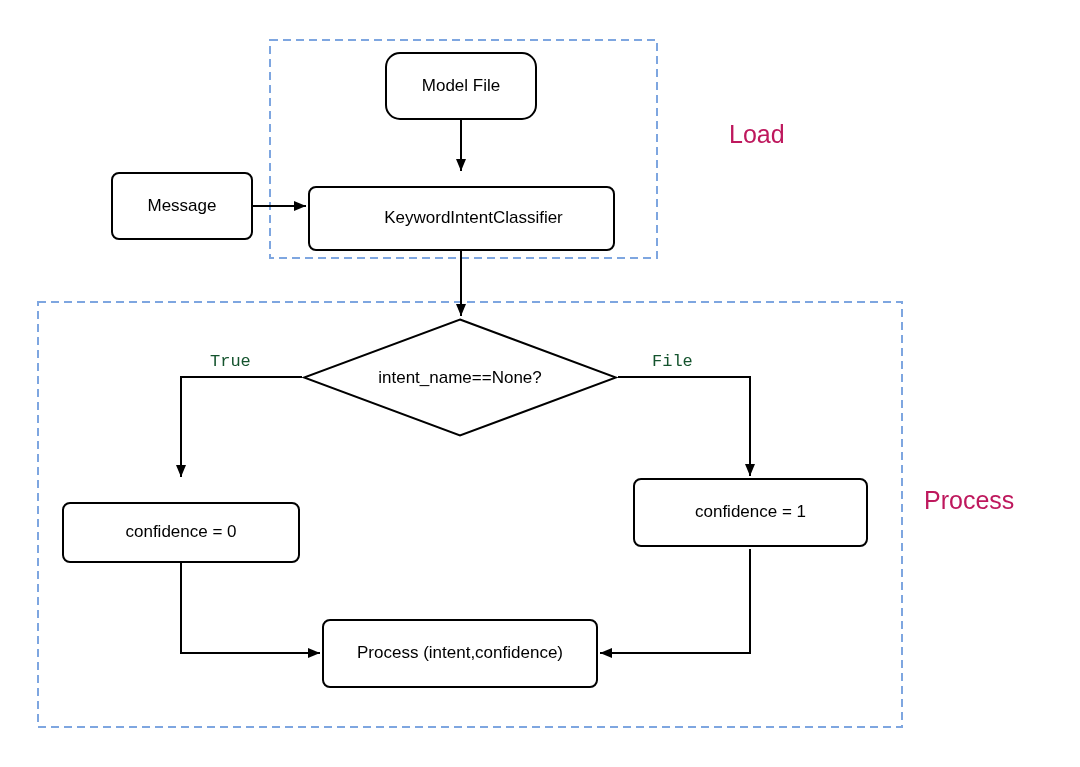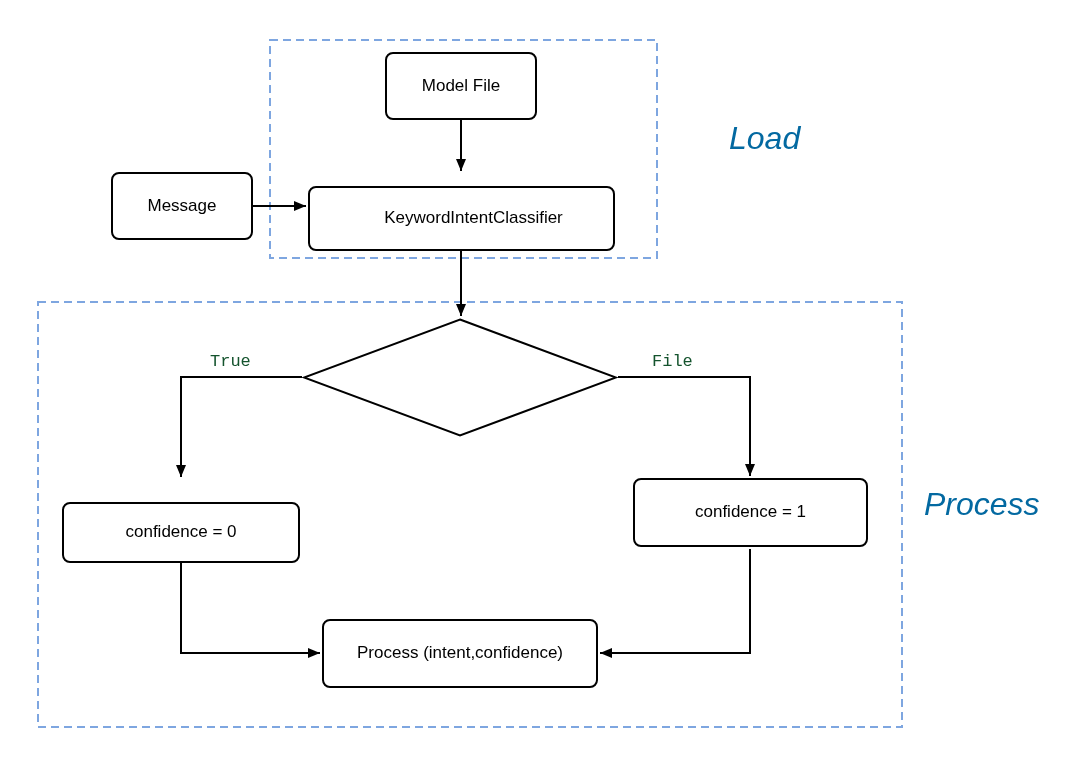--- a/index.html
+++ b/index.html
@@ -27,21 +27,21 @@
     border-radius: 8px;
     background: #ffffff;
     display: flex;
     align-items: center;
     justify-content: center;
     text-align: center;
     font-size: 17px;
     line-height: 1.2;
     color: #000000;
   }
-  #node-model-file      { left: 385px; top: 52px;  width: 152px; height: 68px; }
+  #node-model-file      { left: 385px; top: 52px;  width: 152px; height: 68px; border-radius: 15px; }
   #node-message-input   { left: 95px;  top: 172px; width: 142px; height: 68px; margin-left: 16px; }
   #node-classifier      { left: 308px; top: 186px; width: 307px; height: 65px; padding-left: 24px; }
   #node-confidence-zero { left: 62px;  top: 502px; width: 238px; height: 61px; }
   #node-confidence-one  { left: 633px; top: 478px; width: 235px; height: 69px; justify-content: center; }
   #node-message-output  { left: 322px; top: 619px; width: 276px; height: 69px; }
 
   .diamond {
     position: absolute;
     left: 302px; top: 318px;
     width: 316px; height: 119px;
@@ -53,24 +53,23 @@
     display: flex;
     flex-direction: column;
     align-items: center;
     justify-content: center;
     font-size: 17px;
     line-height: 1.25;
     text-align: center;
   }
   .group-label {
     position: absolute;
-    font-size: 32px;
-    color: #0369a1;
+    font-size: 25px;
+    color: #be185d;
     white-space: nowrap;
-    font-style: italic;
   }
   #label-load    { left: 729px; top: 120px; }
   #label-process { left: 924px; top: 486px; }
   .edge-label {
     position: absolute;
     font-size: 17px;
     color: #14532d;
     background: #ffffff;
     padding: 0 2px;
     white-space: nowrap;
@@ -116,20 +115,21 @@
 
   <div class="node" id="node-classifier">
     <span>KeywordIntentClassifier</span>
   </div>
 
   <div class="diamond">
     <svg viewBox="0 0 316 119" xmlns="http://www.w3.org/2000/svg">
       <polygon points="158,1.5 314,59.5 158,117.5 2,59.5" fill="#ffffff" stroke="#000000" stroke-width="2"></polygon>
     </svg>
     <div class="diamond-label">
+      <span>intent_name==None?</span>
     </div>
   </div>
 
   <div class="node" id="node-confidence-zero">
     <span>confidence = 0</span>
   </div>
 
   <div class="node" id="node-confidence-one">
     <span>confidence = 1</span>
   </div>

